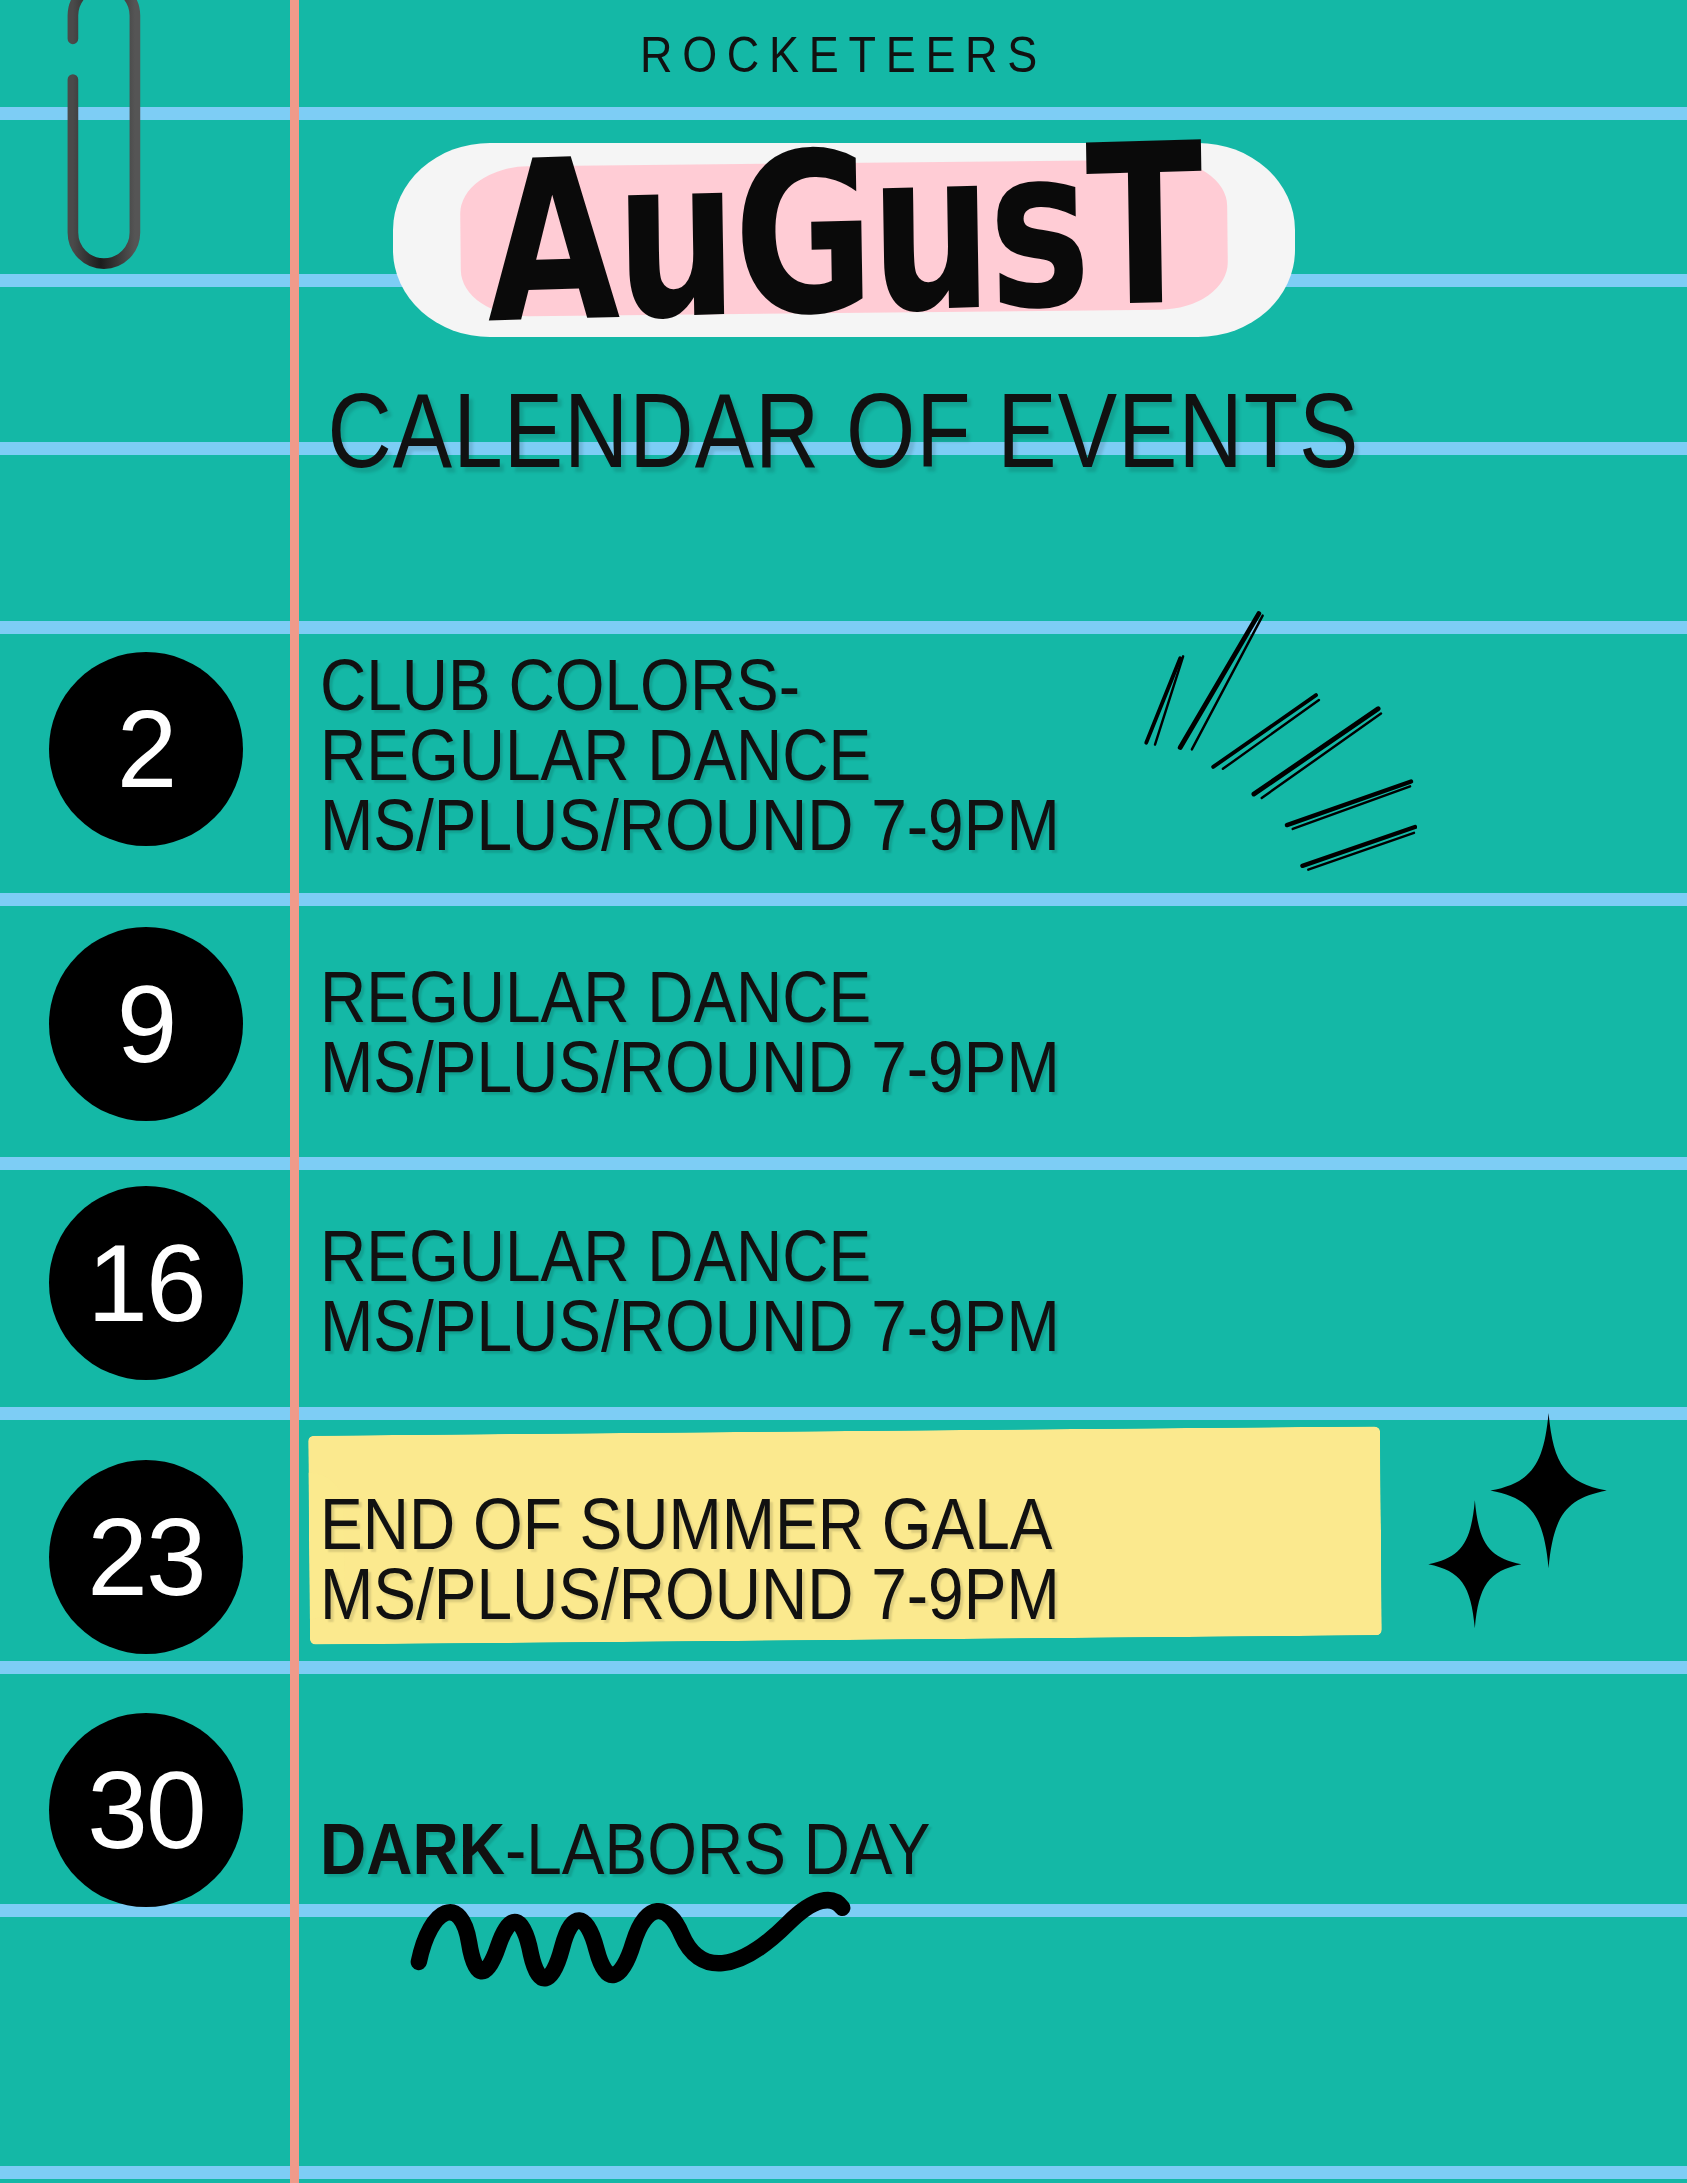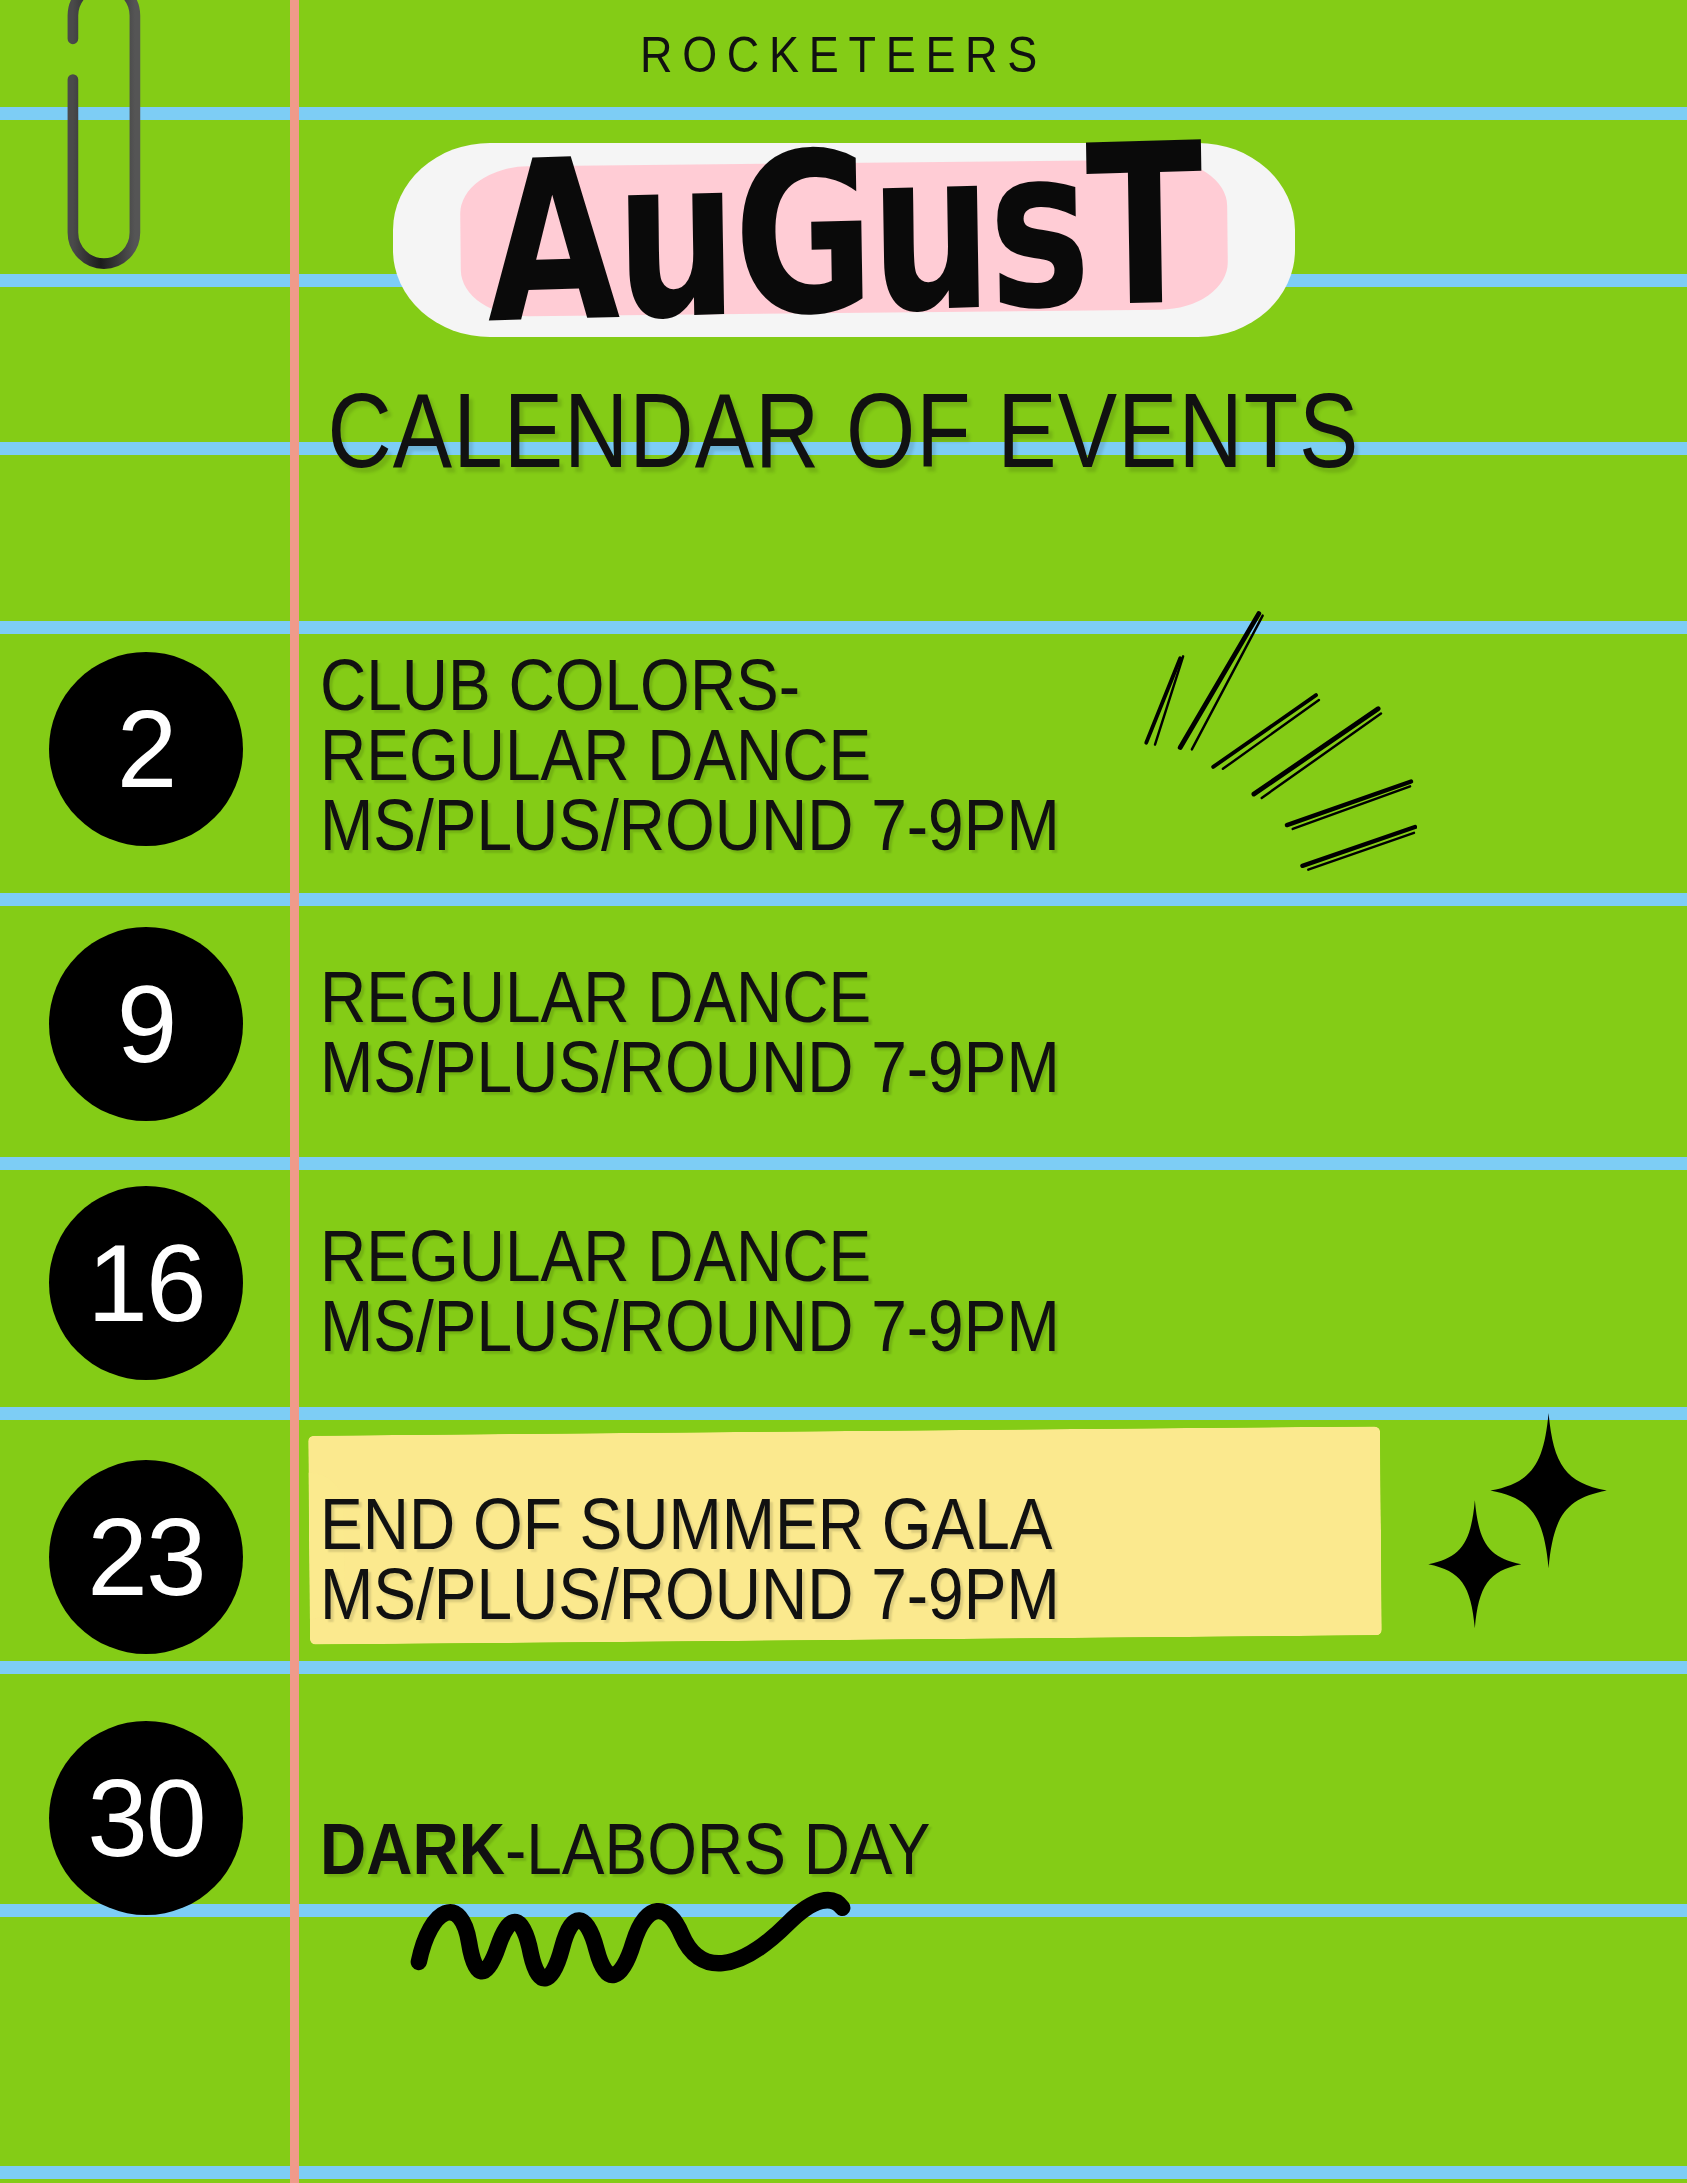--- a/index.html
+++ b/index.html
@@ -7,21 +7,21 @@
     padding: 0;
     background: #ffffff;
   }
   body {
     font-family: "Liberation Sans", sans-serif;
   }
   #page {
     position: relative;
     width: 1687px;
     height: 2183px;
-    background: #84cc16;
+    background: #14b8a6;
     overflow: hidden;
   }
 
   
   .rule-line {
     position: absolute;
     left: 0;
     width: 1687px;
     height: 12.6px;
     background: #7dcdf5;
@@ -252,21 +252,21 @@
     <div class="event-text" style="top:101px">MS/PLUS/ROUND 7-9PM</div>
   </div>
 
   <div class="event-row" style="top:1446px">
     <div class="day-badge narrow" style="top:14px">23</div>
     <div class="event-text bold" style="top:39px">END OF SUMMER GALA</div>
     <div class="event-text" style="top:109px">MS/PLUS/ROUND 7-9PM</div>
   </div>
 
   <div class="event-row" style="top:1713px">
-    <div class="day-badge narrow" style="top:8px">30</div>
+    <div class="day-badge narrow" style="top:0px">30</div>
     <div class="event-text" style="top:97px"><span class="bold">DARK</span><span>-LABORS DAY</span></div>
   </div>
 
   <svg class="doodle burst" viewBox="0 0 340 300">
     <g fill="none" stroke="#000" stroke-linecap="round">
       <path d="M96 58 L61 145" stroke-width="4"></path>
       <path d="M99 56 L70 147" stroke-width="2.5"></path>
       <path d="M177 12 L96 150" stroke-width="5"></path>
       <path d="M181 14 L108 152" stroke-width="2.5"></path>
       <path d="M236 96 L130 170" stroke-width="4"></path>

